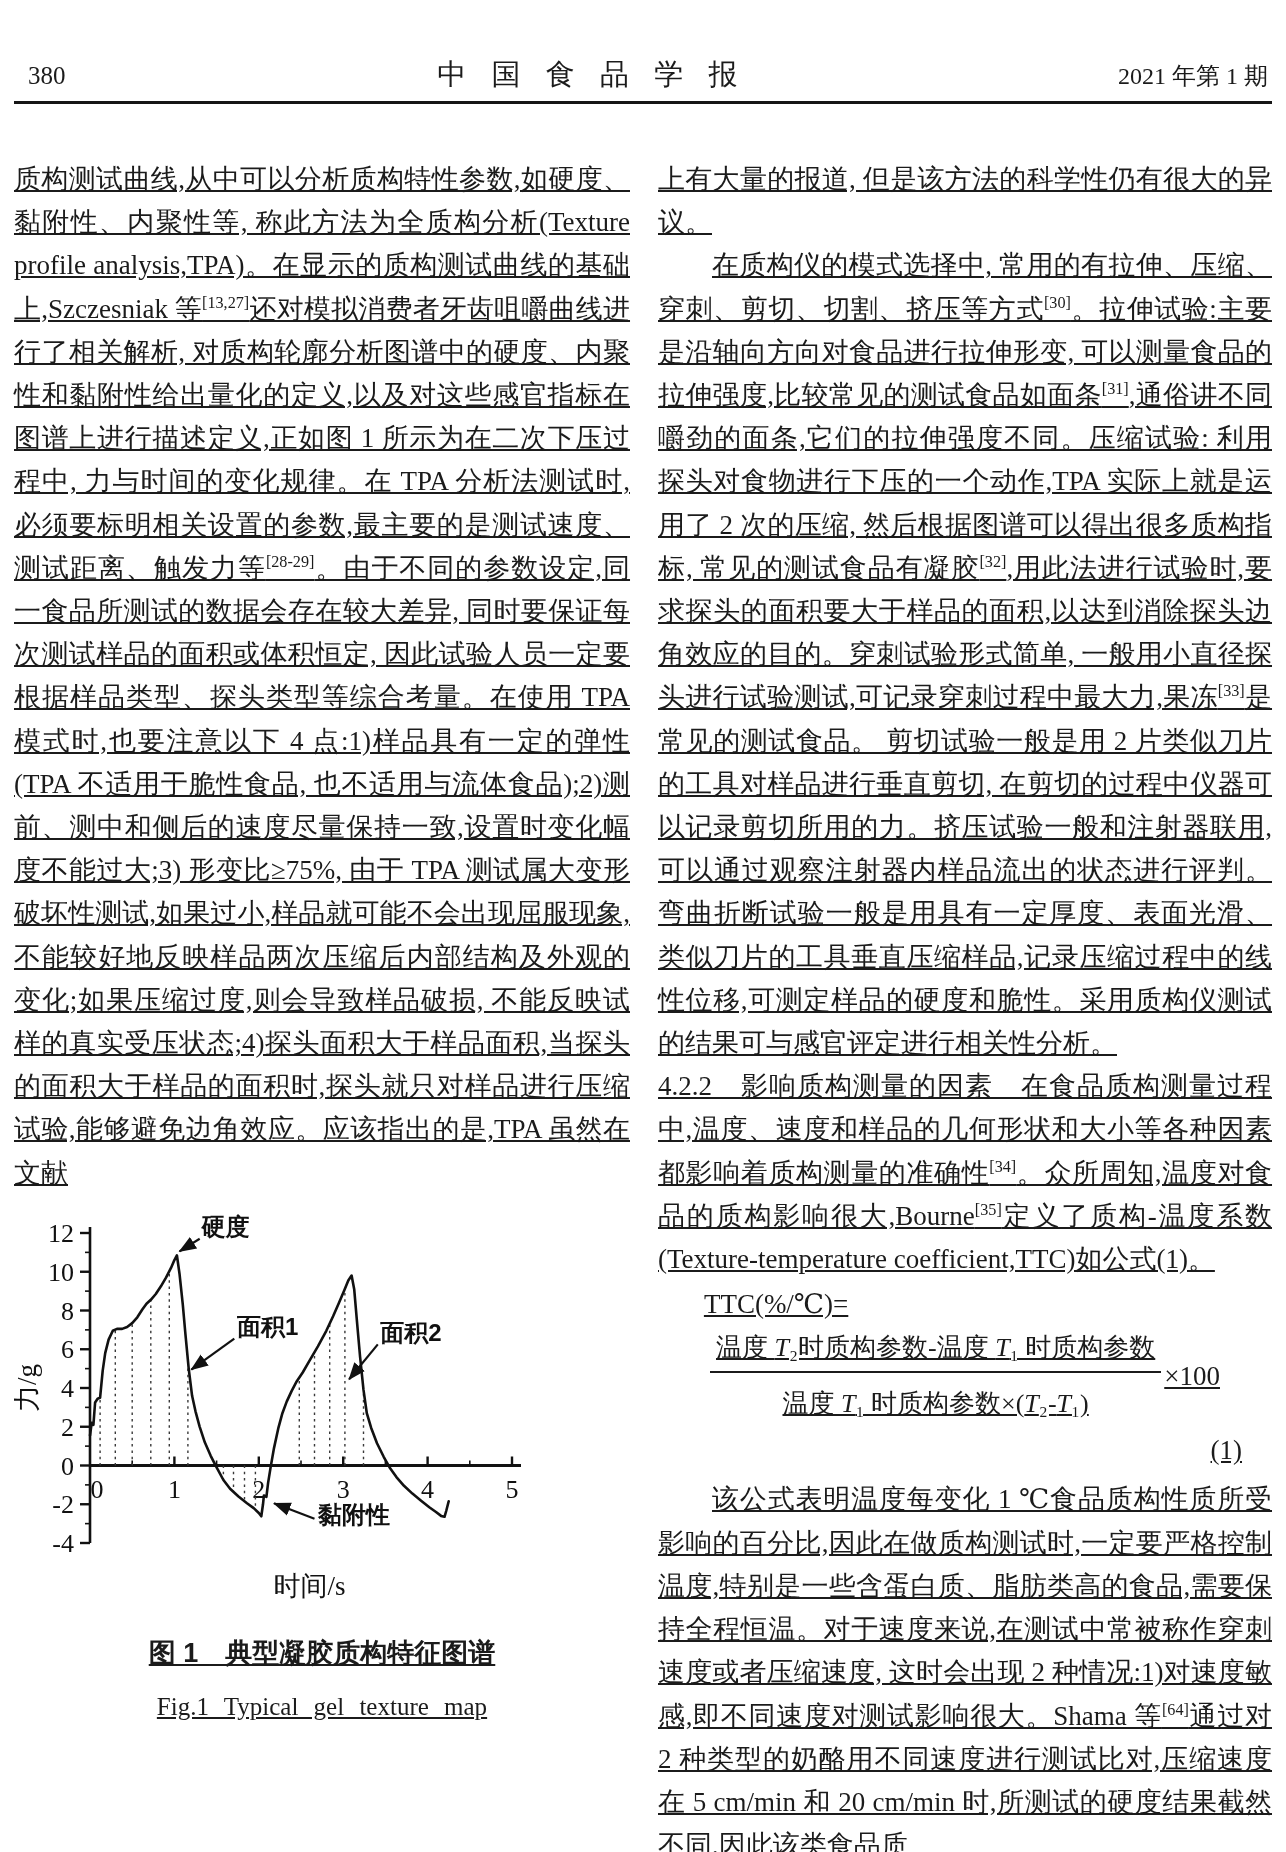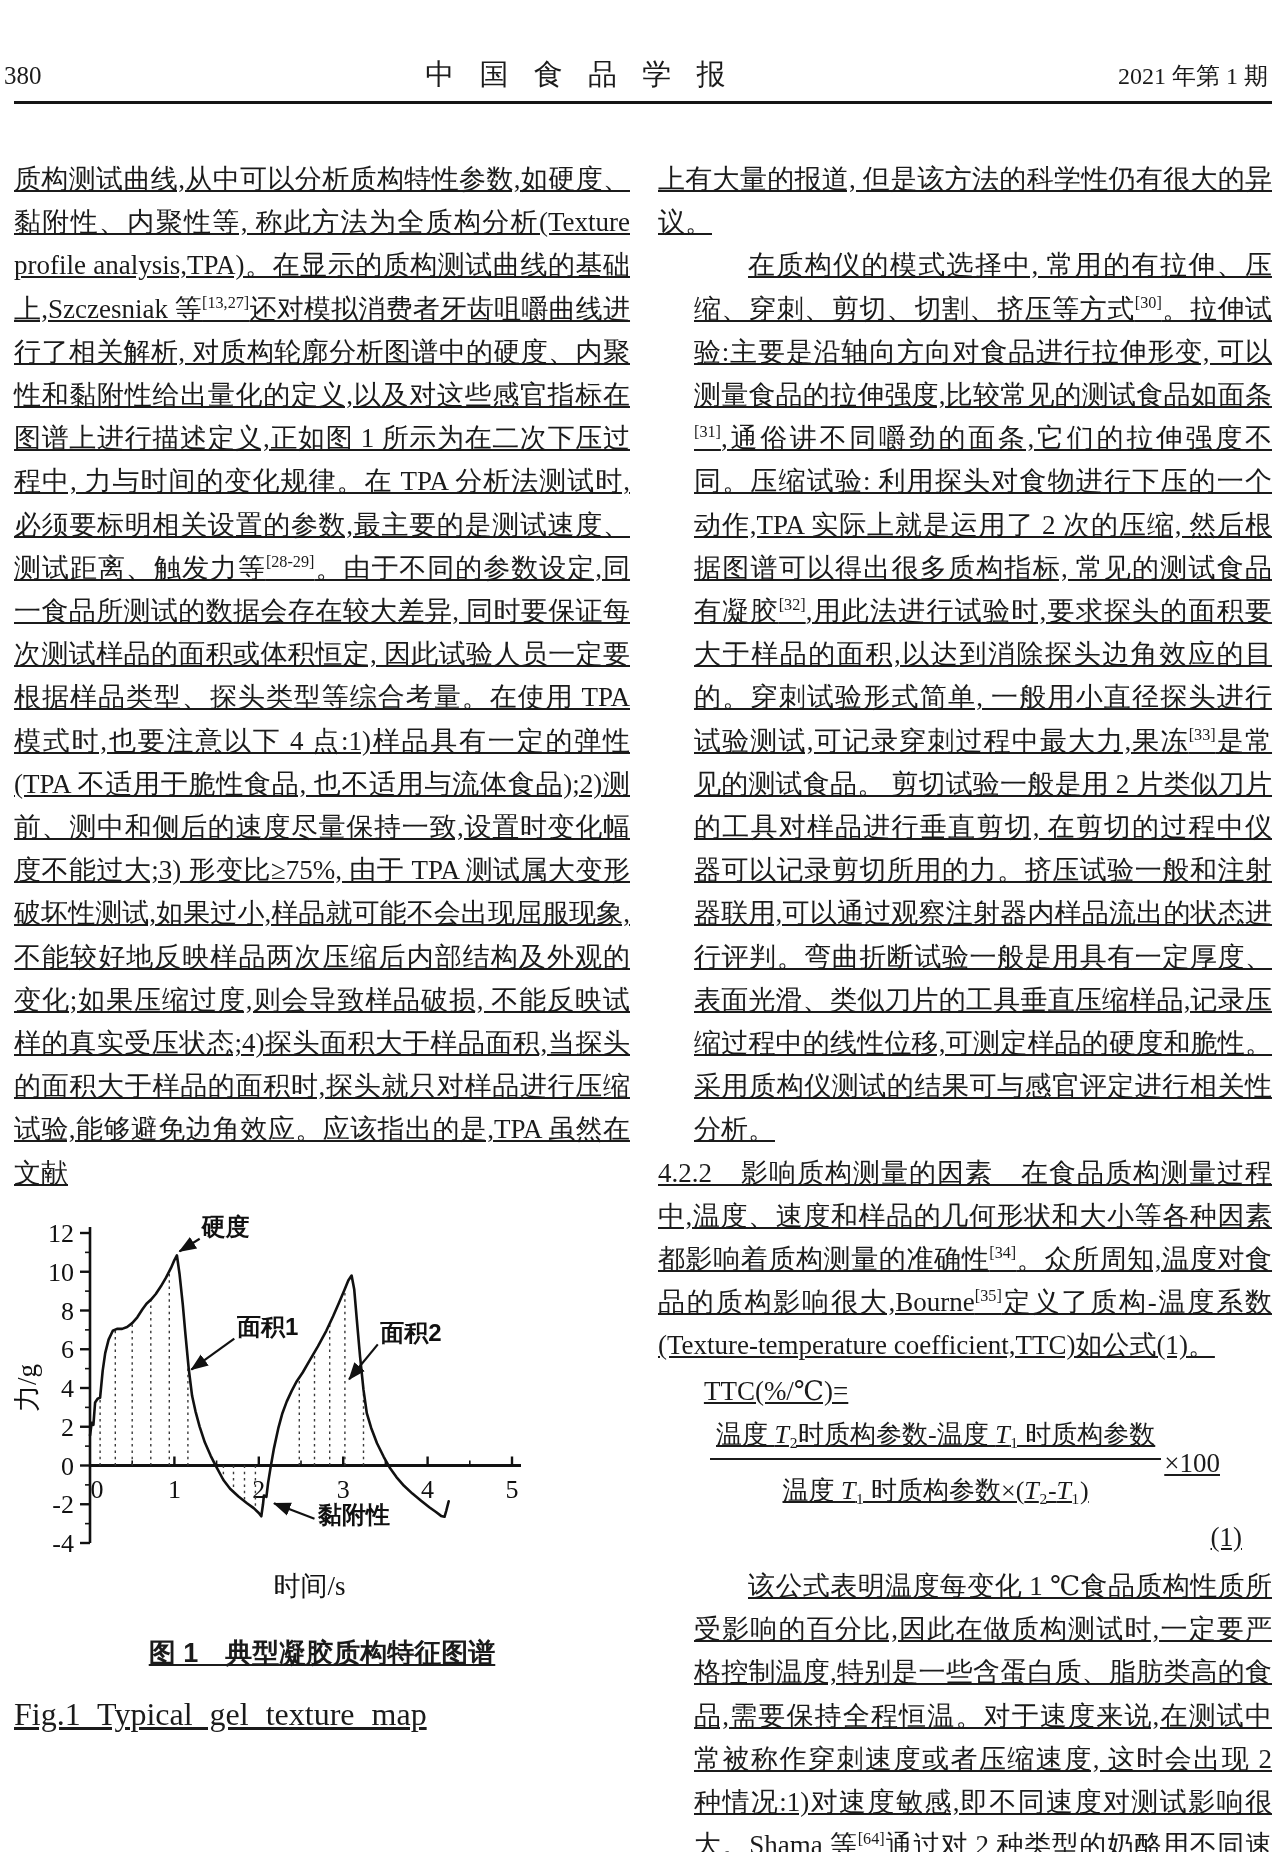--- a/index.html
+++ b/index.html
@@ -1,38 +1,38 @@
 <!DOCTYPE html>
 <html><head>
 <meta charset="utf-8">
 <style>
   html,body{margin:0;padding:0;}
   body{width:1286px;height:1852px;background:#ffffff;color:#1b1b1b;
        font-family:"Liberation Serif","DejaVu Serif",serif;overflow:hidden;}
   .page{position:relative;width:1286px;height:1852px;overflow:hidden;}
-  .header{display:flex;justify-content:space-between;align-items:baseline;padding:12px 18px 4px 4px;}
+  .header{display:flex;justify-content:space-between;align-items:baseline;padding:12px 18px 4px 28px;}
   .page-num{font-size:25px;}
   .journal{font-size:29px;letter-spacing:9px;}
   .issue{font-size:24px;margin-top:48px;}
   .rule{border:none;border-top:3px solid #161616;margin:2px 14px 0;}
   .cols{display:flex;gap:28px;padding:54px 14px 0;text-decoration:underline;}
   .col{width:616px;font-size:27px;line-height:43.2px;text-align:justify;}
   p{margin:0;}
-  .indent{text-indent:2em;margin-left:36px;}
+  .indent{text-indent:2em;}
   sup{font-size:0.6em;vertical-align:super;line-height:0;}
   i{font-style:italic;}
   .fig{margin-top:8px;}
   svg text{font-family:"Liberation Serif","DejaVu Serif",serif;fill:#111;}
   .tick{font-size:26px;}
   .atitle{font-size:27px;}
   .ann{font-size:24px;font-weight:bold;font-family:"Liberation Sans","DejaVu Sans",sans-serif;}
   .note{font-size:22.5px;line-height:36.6px;text-align:justify;margin-top:8px;}
   .cap-zh{font-size:27px;font-weight:bold;text-align:center;margin-top:16px;
           font-family:"Liberation Sans","DejaVu Sans",sans-serif;}
-  .cap-en{font-size:32px;text-align:left;margin-top:18px;word-spacing:9px;}
+  .cap-en{font-size:25px;text-align:center;margin-top:10px;word-spacing:9px;}
   .formula{margin:2px 0;}
   .f-lhs{text-indent:1.7em;}
   .frac-row{display:flex;justify-content:center;align-items:center;font-size:26px;line-height:40px;margin-top:2px;}
   .frac{display:inline-block;text-align:center;}
   .num{display:block;border-bottom:2.5px solid #1b1b1b;padding:0 6px 3px;}
   .den{display:block;padding:11px 6px 0;}
   .mult{margin-left:3px;font-size:27px;}
   .eqnum{text-align:right;padding-right:30px;line-height:52px;}
 </style>
 </head>

